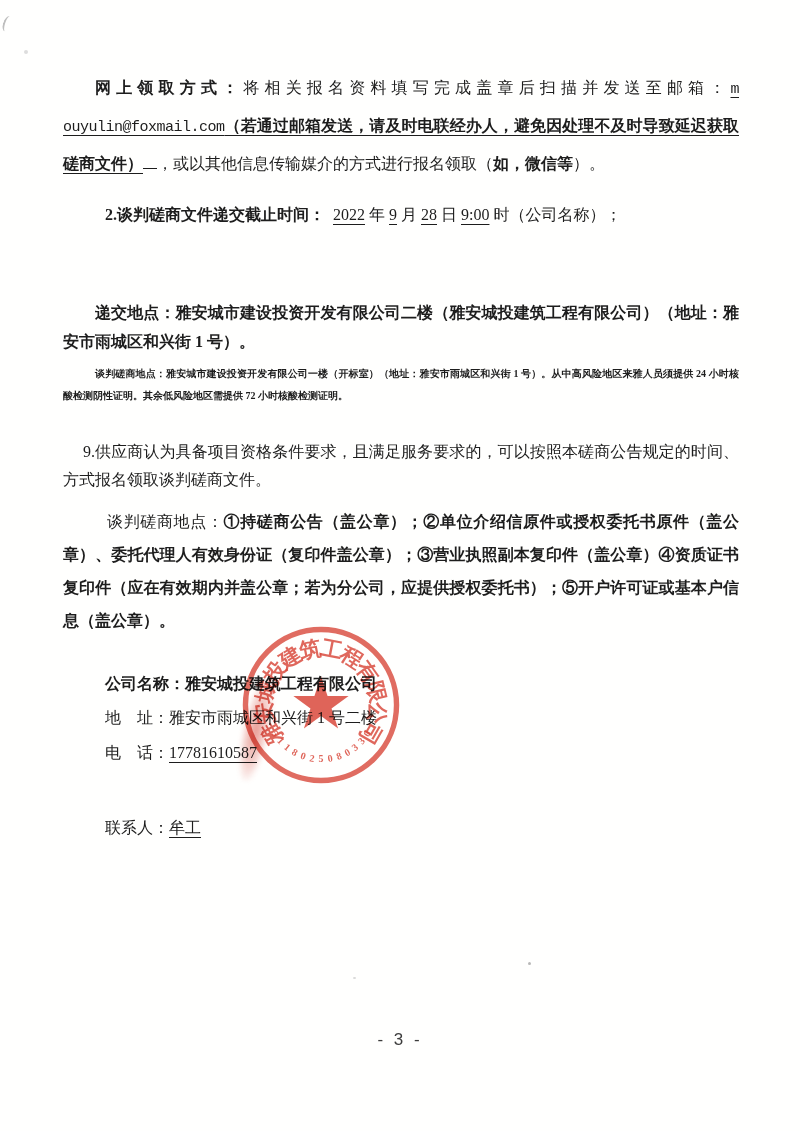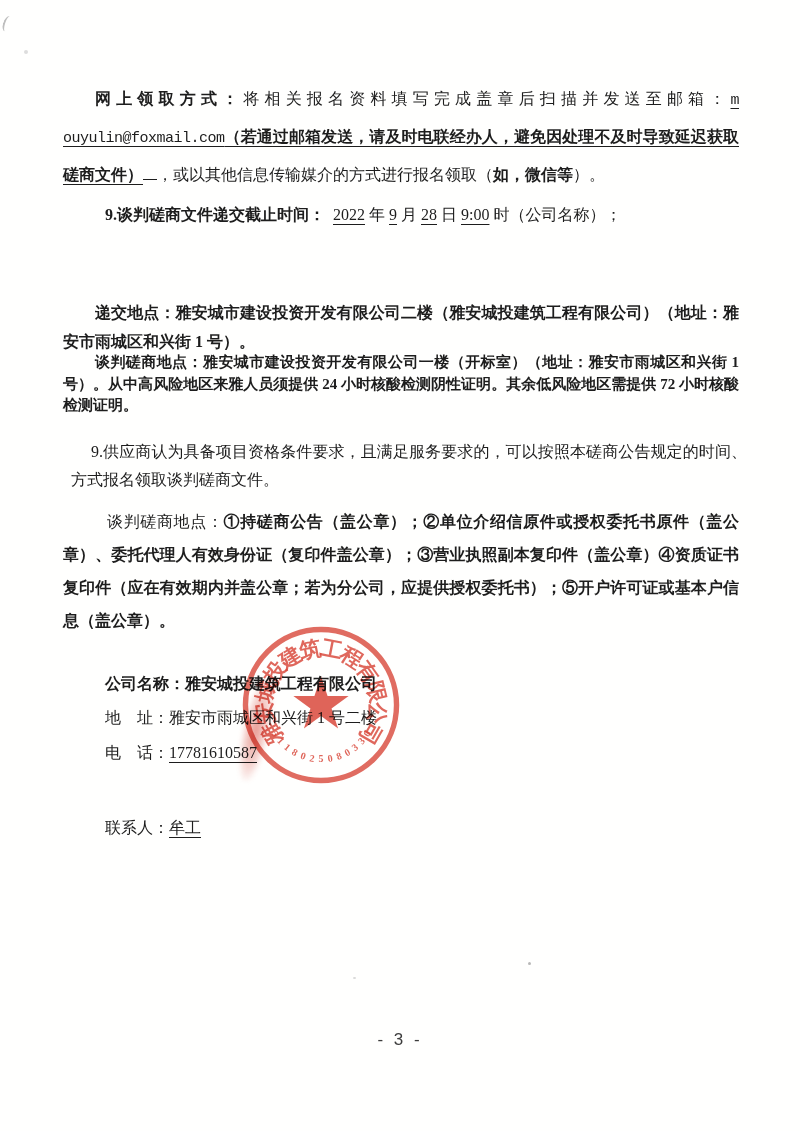--- a/index.html
+++ b/index.html
@@ -8,25 +8,25 @@
   .para{position:absolute;left:63px;width:676px;font-size:16px;text-align:justify;
         text-justify:inter-ideograph;word-break:break-all;}
   .para span{white-space:pre-wrap;}
   .b{font-weight:700;}
   .u{text-decoration:underline;text-underline-offset:4px;}
   .mono{font-family:"Liberation Mono",monospace;font-size:15px;letter-spacing:-0.5px;}
   .ls{letter-spacing:5px;}
   .blank{display:inline-block;border-bottom:1px solid #1d1d1d;height:1.05em;vertical-align:baseline;}
   .lh36{line-height:36px;} .lh33{line-height:33px;} .lh29{line-height:29px;}
   .lh28{line-height:28px;} .lh24{line-height:24px;} .lh21{line-height:21.5px;}
-  .ind2{text-indent:32px;} .ind44{text-indent:44px;} .ind20{text-indent:20px;margin-left:8px;} .ind42{padding-left:42px;}
-  #p-online{top:65px;}
+  .ind2{text-indent:32px;} .ind44{text-indent:44px;} .ind20{text-indent:20px;} .ind42{padding-left:42px;}
+  #p-online{top:54px;}
   #p-item6{top:187px;} #p-item7{top:219px;} #p-item8{top:251px;}
   #p-digiao{top:282px;}
-  #p-tanpan{top:337px;font-size:15px;}
+  #p-tanpan{top:353px;font-size:10px;}
   #p-item9{top:422px;}
   #p-baoming{top:489px;}
   #p-item10{top:622px;} #p-company{top:656px;} #p-address{top:690px;}
   #p-phone{top:725px;} #p-contact{top:800px;}
   #footer{position:absolute;left:0;top:1030px;width:800px;text-align:center;
           font-family:"Liberation Sans",sans-serif;font-size:17px;letter-spacing:3px;color:#3c3c3c;}
   #stamp{position:absolute;left:238px;top:622px;width:166px;height:166px;
          mix-blend-mode:multiply;opacity:0.92;z-index:3;}
   #stamp svg{width:100%;height:100%;}
   #smudge{position:absolute;left:243px;top:678px;width:26px;height:104px;z-index:2;
@@ -43,21 +43,21 @@
 <body>
 
 <div id="page">
 
   <div id="speck1" class="speck"></div>
   <div id="speck2" class="speck"></div>
   <div id="speck3" class="speck"></div>
   <div id="speck4" class="speck"></div>
 
   <p id="p-online" class="para lh36 ind2"><span class="b ls">网上领取方式：</span><span class="ls">将相关报名资料填写完成盖章后扫描并发送至邮箱：</span><span class="u mono">mouyulin@foxmail.com</span><span class="b u">（若通过邮箱发送，请及时电联经办人，避免因处理不及时导致延迟获取磋商文件）</span><span class="u blank" style="width: 14px;"></span><span class="">，或以其他信息传输媒介的方式进行报名领取（</span><span class="b">如，微信等</span><span class="">）。</span></p>
-  <p id="p-item6" class="para lh24 ind42"><span class="b">9.谈判磋商文件递交截止时间：</span><span class="">&nbsp;&nbsp;</span><span class="u">2022</span><span class=""> 年 </span><span class="u">9</span><span class=""> 月 </span><span class="u">28</span><span class=""> 日 </span><span class="u">9:00</span><span class=""> 时（公司名称）；</span></p>
+  <p id="p-item6" class="para lh24 ind42"><span class="b">2.谈判磋商文件递交截止时间：</span><span class="">&nbsp;&nbsp;</span><span class="u">2022</span><span class=""> 年 </span><span class="u">9</span><span class=""> 月 </span><span class="u">28</span><span class=""> 日 </span><span class="u">9:00</span><span class=""> 时（公司名称）；</span></p>
   <p id="p-digiao" class="para lh29 ind2"><span class="b">递交地点：雅安城市建设投资开发有限公司二楼（雅安城投建筑工程有限公司）（地址：雅安市雨城区和兴街 1 号）。</span></p>
   <p id="p-tanpan" class="para lh21 ind2"><span class="b">谈判磋商地点：雅安城市建设投资开发有限公司一楼（开标室）（地址：雅安市雨城区和兴街 1 号）。从中高风险地区来雅人员须提供 24 小时核酸检测阴性证明。其余低风险地区需提供 72 小时核酸检测证明。</span></p>
   <p id="p-item9" class="para lh28 ind20"><span class="">9.供应商认为具备项目资格条件要求，且满足服务要求的，可以按照本磋商公告规定的时间、方式报名领取谈判磋商文件。</span></p>
   <p id="p-baoming" class="para lh33 ind44"><span class="">谈判磋商地点：</span><span class="b">①持磋商公告（盖公章）；②单位介绍信原件或授权委托书原件（盖公章）、委托代理人有效身份证（复印件盖公章）；③营业执照副本复印件（盖公章）④资质证书复印件（应在有效期内并盖公章；若为分公司，应提供授权委托书）；⑤开户许可证或基本户信息（盖公章）。</span></p>
   <p id="p-company" class="para lh24 ind42"><span class="b">公司名称：雅安城投建筑工程有限公司</span></p>
   <p id="p-address" class="para lh24 ind42"><span class="">地　址：雅安市雨城区和兴街 1 号二楼</span></p>
   <p id="p-phone" class="para lh24 ind42"><span class="">电　话：</span><span class="u">17781610587</span></p>
   <p id="p-contact" class="para lh24 ind42"><span class="">联系人：</span><span class="u">牟工</span></p>
 
   <div id="smudge"></div>

